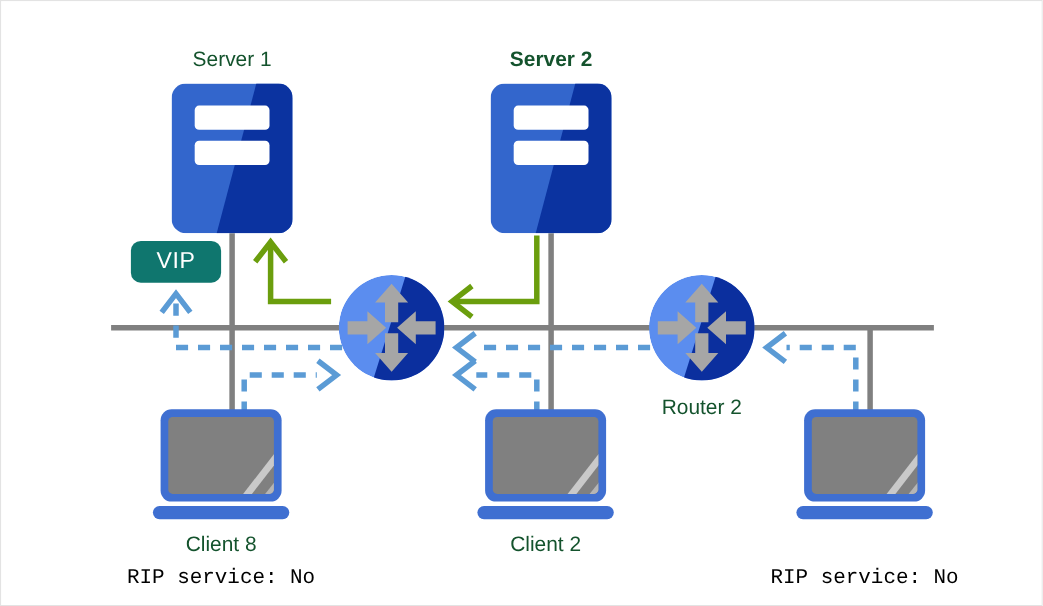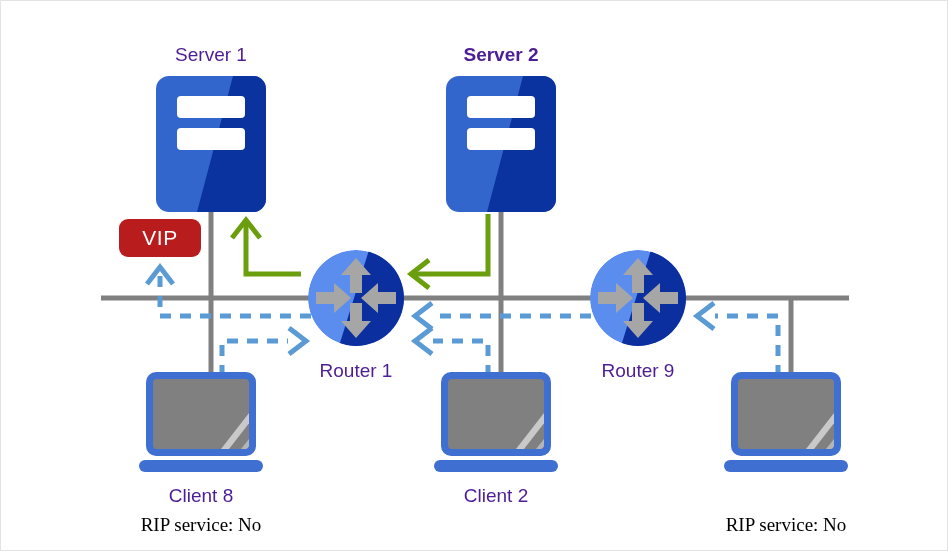--- a/index.html
+++ b/index.html
@@ -23,32 +23,32 @@
   #diagram-svg {
     position: absolute;
     left: 0;
     top: 0;
     width: 948px;
     height: 551px;
   }
   .node-label {
     position: absolute;
     text-align: center;
-    color: #4c1d95;
+    color: #14532d;
     font-family: "Liberation Sans", sans-serif;
     font-size: 19px;
     line-height: 24px;
     white-space: nowrap;
     pointer-events: none;
   }
   .node-sublabel {
     position: absolute;
     text-align: center;
     color: #000000;
-    font-family: Liberation Serif, serif;
+    font-family: Liberation Mono, monospace;
     font-size: 19px;
     line-height: 24px;
     white-space: nowrap;
   }
   .vip-badge {
     position: absolute;
     display: flex;
     align-items: center;
     justify-content: center;
     border-radius: 9px;
@@ -213,31 +213,30 @@
       <rect x="730" y="371" width="110" height="84" rx="10" ry="10" fill="#3f6fd1"></rect>
       <rect x="737" y="378" width="96" height="70" rx="4" ry="4" fill="#808080"></rect>
       <g clip-path="url(#clip-screen3)">
         <polygon points="813,448 841,412 833,412 805,448" fill="#c9c9c9"></polygon>
         <polygon points="831,448 847,428 841,428 825,448" fill="#b5b5b5"></polygon>
       </g>
       <rect x="723" y="459" width="124" height="12" rx="6" ry="6" fill="#3f6fd1"></rect>
     </g>
   </svg>
 
-  <div class="vip-badge" style="left:118px; top:218px; width:82px; height:38px; background:#b91c1c;">
+  <div class="vip-badge" style="left:118px; top:218px; width:82px; height:38px; background:#0f766e;">
     <span>VIP</span>
   </div>
 
   <div class="node-label" style="left:130px; top:42px; width:160px;">Server 1</div>
 
   <div class="node-label" style="left:420px; top:42px; width:160px;font-weight:bold;">Server 2</div>
 
-  <div class="node-label" style="left:275px; top:358px; width:160px;">Router 1</div>
-
-  <div class="node-label" style="left:557px; top:358px; width:160px;">Router 9</div>
+
+  <div class="node-label" style="left:557px; top:358px; width:160px;">Router 2</div>
 
   <div class="node-label" style="left:120px; top:483px; width:160px;">Client 8</div>
   <div class="node-sublabel" style="left:100px; top:512px; width:200px;">RIP service: No</div>
 
   <div class="node-label" style="left:415px; top:483px; width:160px;">Client 2</div>
 
   <div class="node-sublabel" style="left:685px; top:512px; width:200px;">RIP service: No</div>
 
 </div>
 

